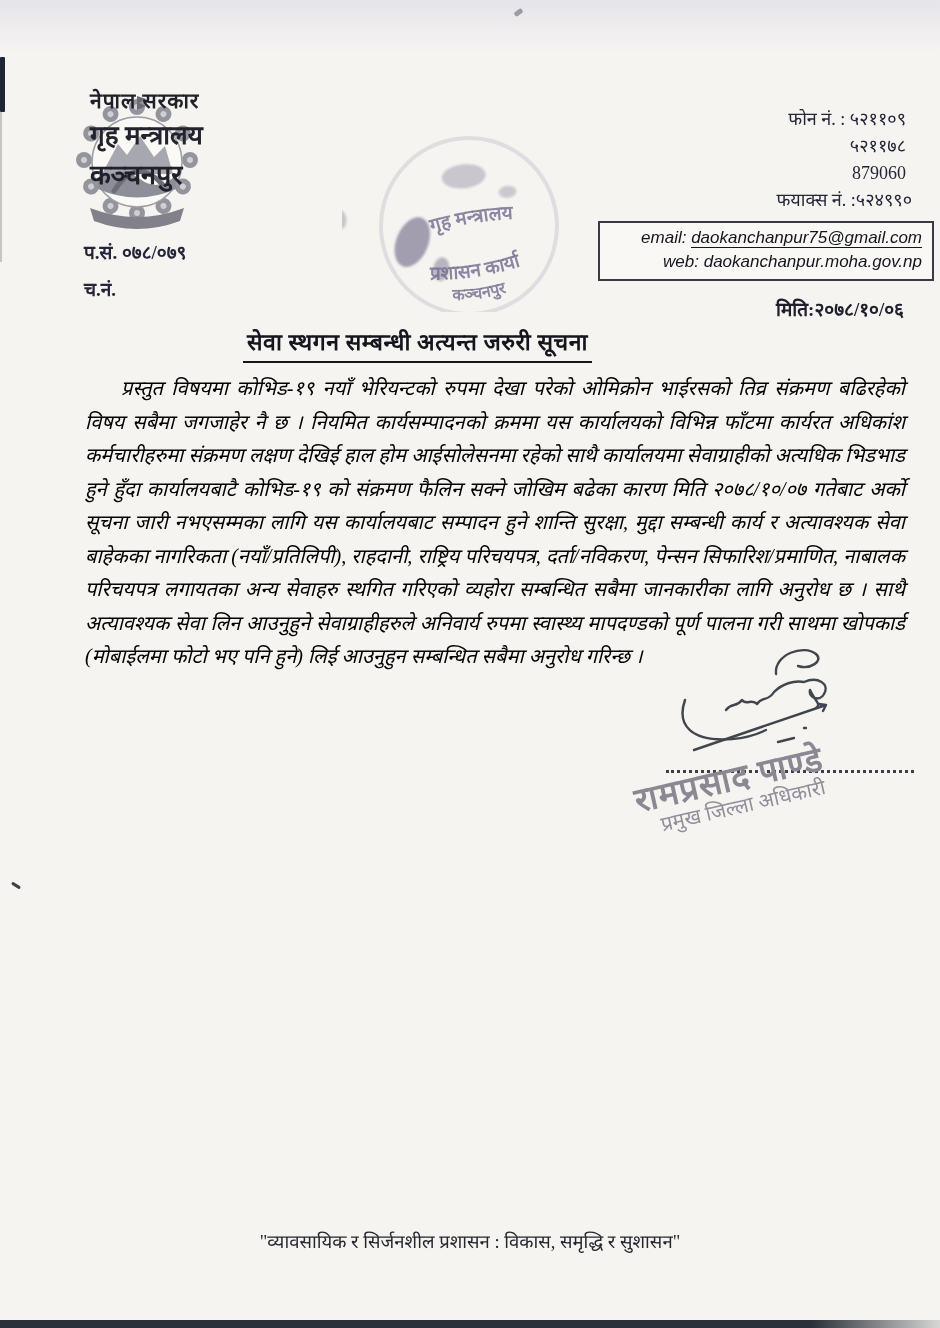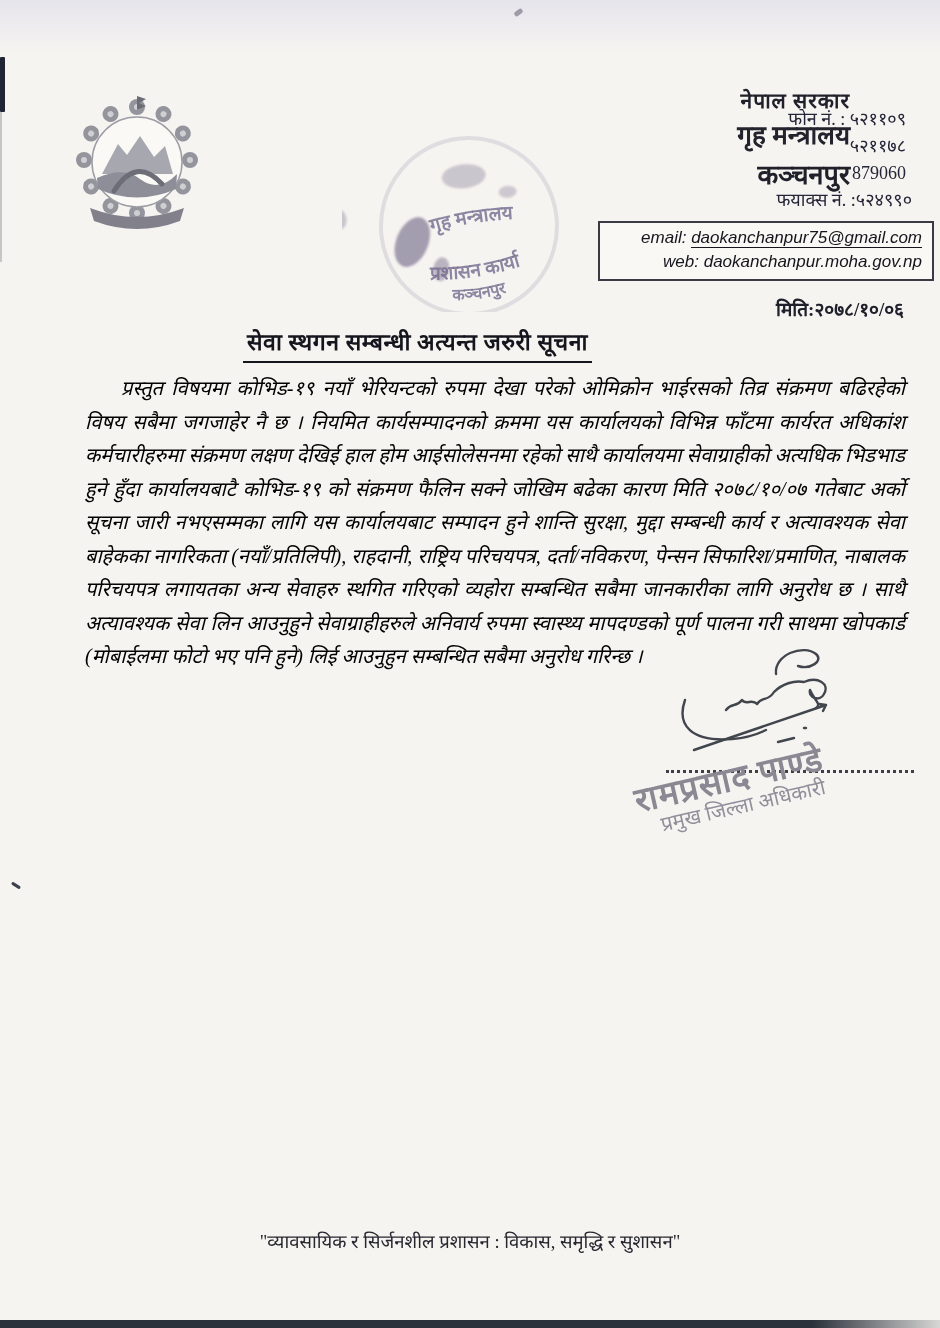--- a/index.html
+++ b/index.html
@@ -13,21 +13,21 @@
     color:#1d1d27;
   }
   .page::before{
     content:"";position:absolute;left:0;top:0;width:100%;height:52px;
     background:linear-gradient(#e6e4ec, rgba(230,228,236,0));
     pointer-events:none;
   }
   .abs{position:absolute;}
 
   
-  .hdr-center{left:90px;top:86px;width:760px;text-align:right;}
+  .hdr-center{left:90px;top:86px;width:760px;text-align:left;}
   .gov{font-size:21px;font-weight:bold;letter-spacing:1px;color:#20202a;}
   .ministry{font-size:26px;font-weight:bold;margin-top:2px;color:#23232d;}
   .office{font-size:41px;font-weight:bold;margin-top:2px;letter-spacing:1px;color:#17171f;}
   .district{font-size:27px;font-weight:bold;margin-top:3px;color:#20202a;}
 
   .ref-block{left:84px;top:234px;font-size:19px;font-weight:bold;color:#252538;line-height:37px;}
 
   .phone-block{right:34px;top:106px;text-align:right;font-size:18px;font-weight:normal;color:#252538;line-height:27px;}
   .phone-block .fax-line{margin-right:-6px;}
 
@@ -185,20 +185,29 @@
         <text font-size="19">
           <textPath href="#arc2" startOffset="50%" text-anchor="middle">प्रशासन कार्या</textPath>
         </text>
         <text font-size="16">
           <textPath href="#arc3" startOffset="50%" text-anchor="middle">कञ्चनपुर</textPath>
         </text>
       </g>
     </g>
   </svg>
 
+  <div class="abs ref-block">
+    <div>
+      <span>प.सं.</span>
+      <span>०७८/०७९</span>
+    </div>
+    <div>
+      <span>च.नं.</span>
+    </div>
+  </div>
 
   <div class="abs phone-block">
     <div>
       <span>फोन नं. :</span>
       <span>५२११०९</span>
     </div>
     <div>
       <span>५२११७८</span>
     </div>
     <div>

